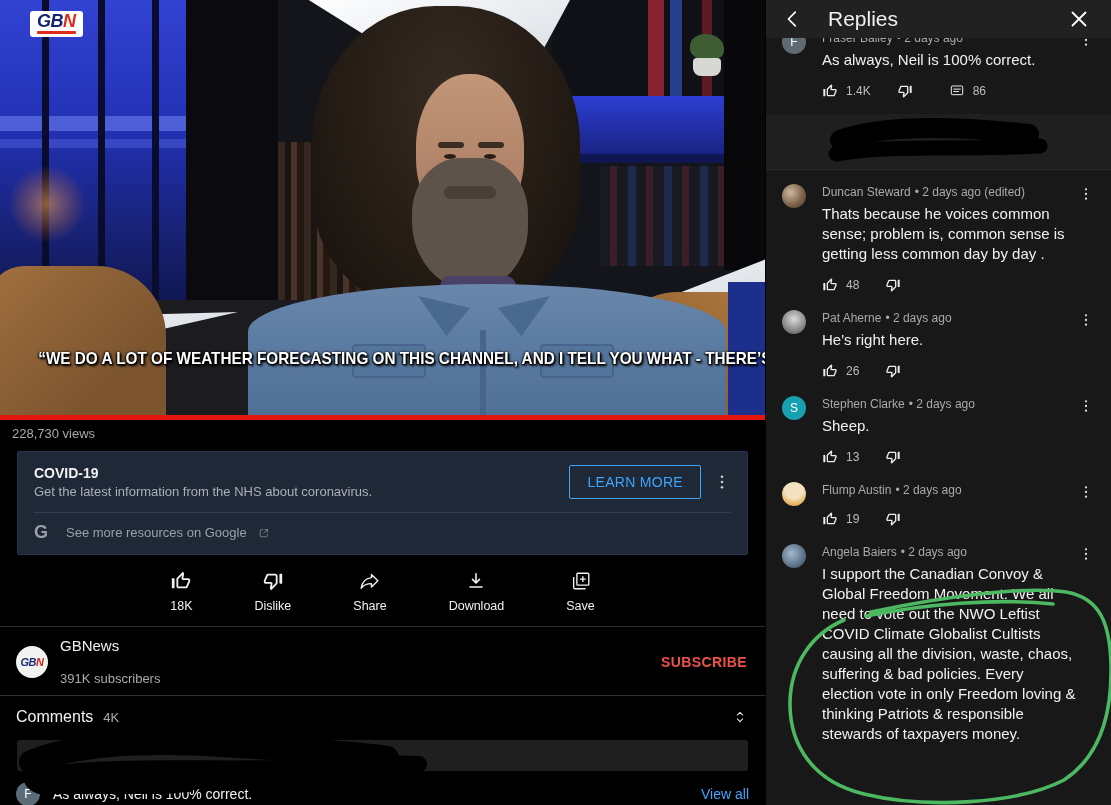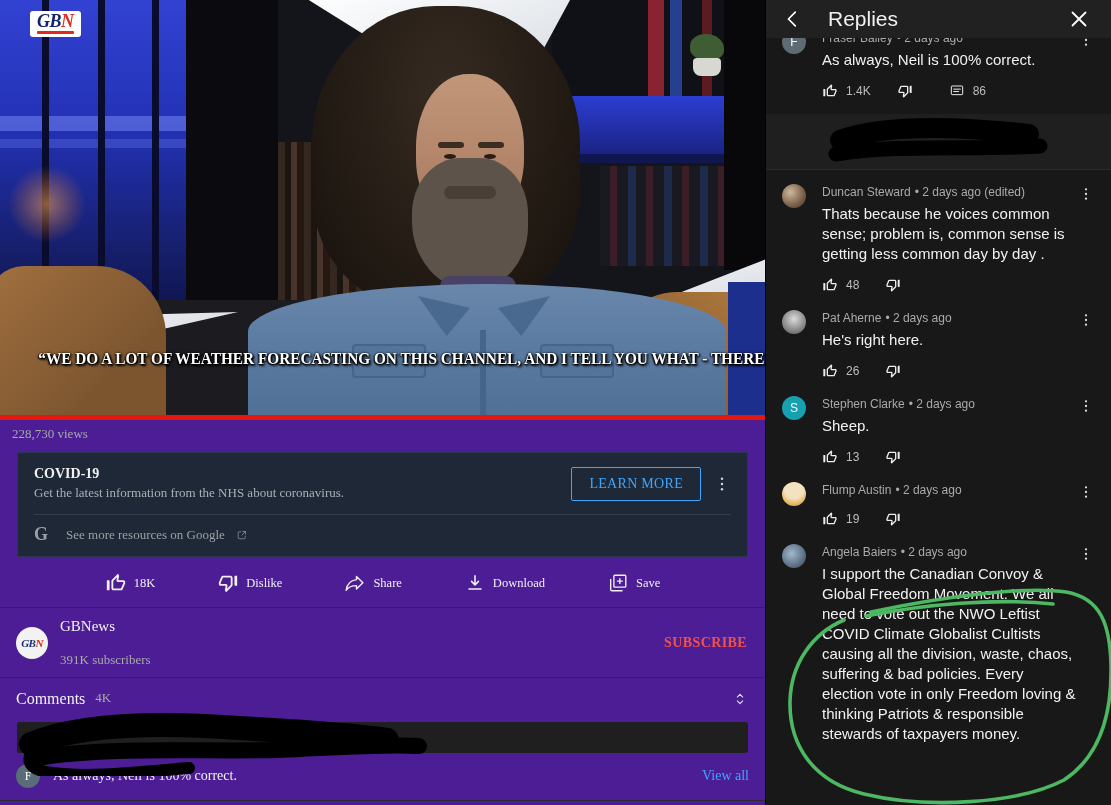--- a/index.html
+++ b/index.html
@@ -1,21 +1,21 @@
 <!DOCTYPE html>
 <html><head>
 <meta charset="utf-8">
 <style>
   * { margin:0; padding:0; box-sizing:border-box; }
   html,body { background:#000; }
   body { font-family:"Liberation Sans", sans-serif; }
   .app { position:relative; width:1111px; height:805px; background:#181818; display:flex; overflow:hidden; color:#f1f1f1; }
 
   
-  .main { width:765px; flex:none; position:relative; background:#4c1d95;font-family:Liberation Serif, serif; }
+  .main { width:765px; flex:none; position:relative; background:#000000; }
 
   
   .video { position:relative; width:765px; height:420px; background:#14141b; overflow:hidden; }
   .wall-left { position:absolute; left:0; top:0; width:186px; height:325px;
     background:linear-gradient(180deg,#3242d2 0%,#2231b4 40%,#17206f 75%,#0d1246 100%); }
   .wall-left:before { content:""; position:absolute; left:0; top:116px; width:100%; height:15px; background:rgba(130,150,255,.45); }
   .wall-left:after { content:""; position:absolute; left:0; top:139px; width:100%; height:9px; background:rgba(120,140,255,.28); }
   .mullion { position:absolute; top:0; width:7px; height:325px; background:#0a0c2e; }
   .lamp-glow { position:absolute; left:8px; top:165px; width:78px; height:78px; border-radius:50%;
     background:radial-gradient(circle,#ffa64d88 0%,#ff8c2a33 45%,transparent 70%); }
@@ -88,35 +88,35 @@
   .covid-sub { font-size:13px; color:#aab0b6; margin-top:3px; }
   .learn-more { flex:none; border:1px solid #3ea6ff; color:#3ea6ff; font-size:14px; letter-spacing:.3px;
     padding:8px 17px; border-radius:2px; background:transparent; font-family:inherit; cursor:pointer; }
   .covid-kebab { margin-left:12px; color:#cfcfcf; }
   .covid-divider { border-top:1px solid #333e52; margin-top:13px; }
   .covid-google { display:flex; align-items:center; padding:9px 0 11px; color:#9aa0a6; font-size:13px; gap:6px; }
   .g-char { font-weight:bold; font-size:18px; color:#9aa0a6; width:26px; }
   .ext-ic { margin-left:4px; color:#8a9096; }
 
   .actions-row { display:flex; justify-content:center; gap:62px; margin-top:15px; }
-  .action { display:flex; align-items:center; gap:7px; font-size:12.5px; color:#f1f1f1; cursor:pointer; }
+  .action { display:flex; flex-direction:column; align-items:center; gap:7px; font-size:12.5px; color:#f1f1f1; cursor:pointer; }
 
   .h-divider { border-top:1px solid #2d2d2d; }
   .dv1 { margin-top:13px; }
 
   .channel-row { display:flex; align-items:center; padding:10px 16px 9px; }
   .channel-avatar { width:32px; height:32px; border-radius:50%; background:#f2f2f0; flex:none;
     display:flex; align-items:center; justify-content:center; font-style:italic; font-weight:bold; font-size:11px; letter-spacing:-.5px; }
   .channel-avatar .gb { color:#1b2c74; } .channel-avatar .n { color:#d7261d; }
   .channel-info { margin-left:12px; flex:1; min-width:0; }
   .channel-name { font-size:15px; color:#f1f1f1; }
   .channel-subs { font-size:13px; color:#aaa; margin-top:17px; }
   .subscribe { color:#f0524a; font-weight:bold; font-size:14px; letter-spacing:.4px; padding-right:2px; cursor:pointer; }
 
-  .comments-header { display:flex; padding:12px 16px 6px; }
+  .comments-header { display:flex; align-items:center; padding:12px 16px 6px; }
   .comments-title { font-size:16px; color:#f1f1f1; }
   .comments-count { font-size:13px; color:#aaa; margin-left:10px; flex:1; }
   .sort-ic { color:#e8e8e8; cursor:pointer; }
 
   .comment-bar { position:relative; margin:8px 17px 0; height:31px; background:#1f1f1f; border-radius:3px; }
   .scribble-main { position:absolute; left:-4px; top:-16px; pointer-events:none; }
 
   .comment-preview { display:flex; align-items:center; padding:11px 16px 0; }
   .mini-avatar { width:24px; height:24px; border-radius:50%; background:#5a6c78; flex:none;
     display:flex; align-items:center; justify-content:center; font-size:12px; color:#fff; }

